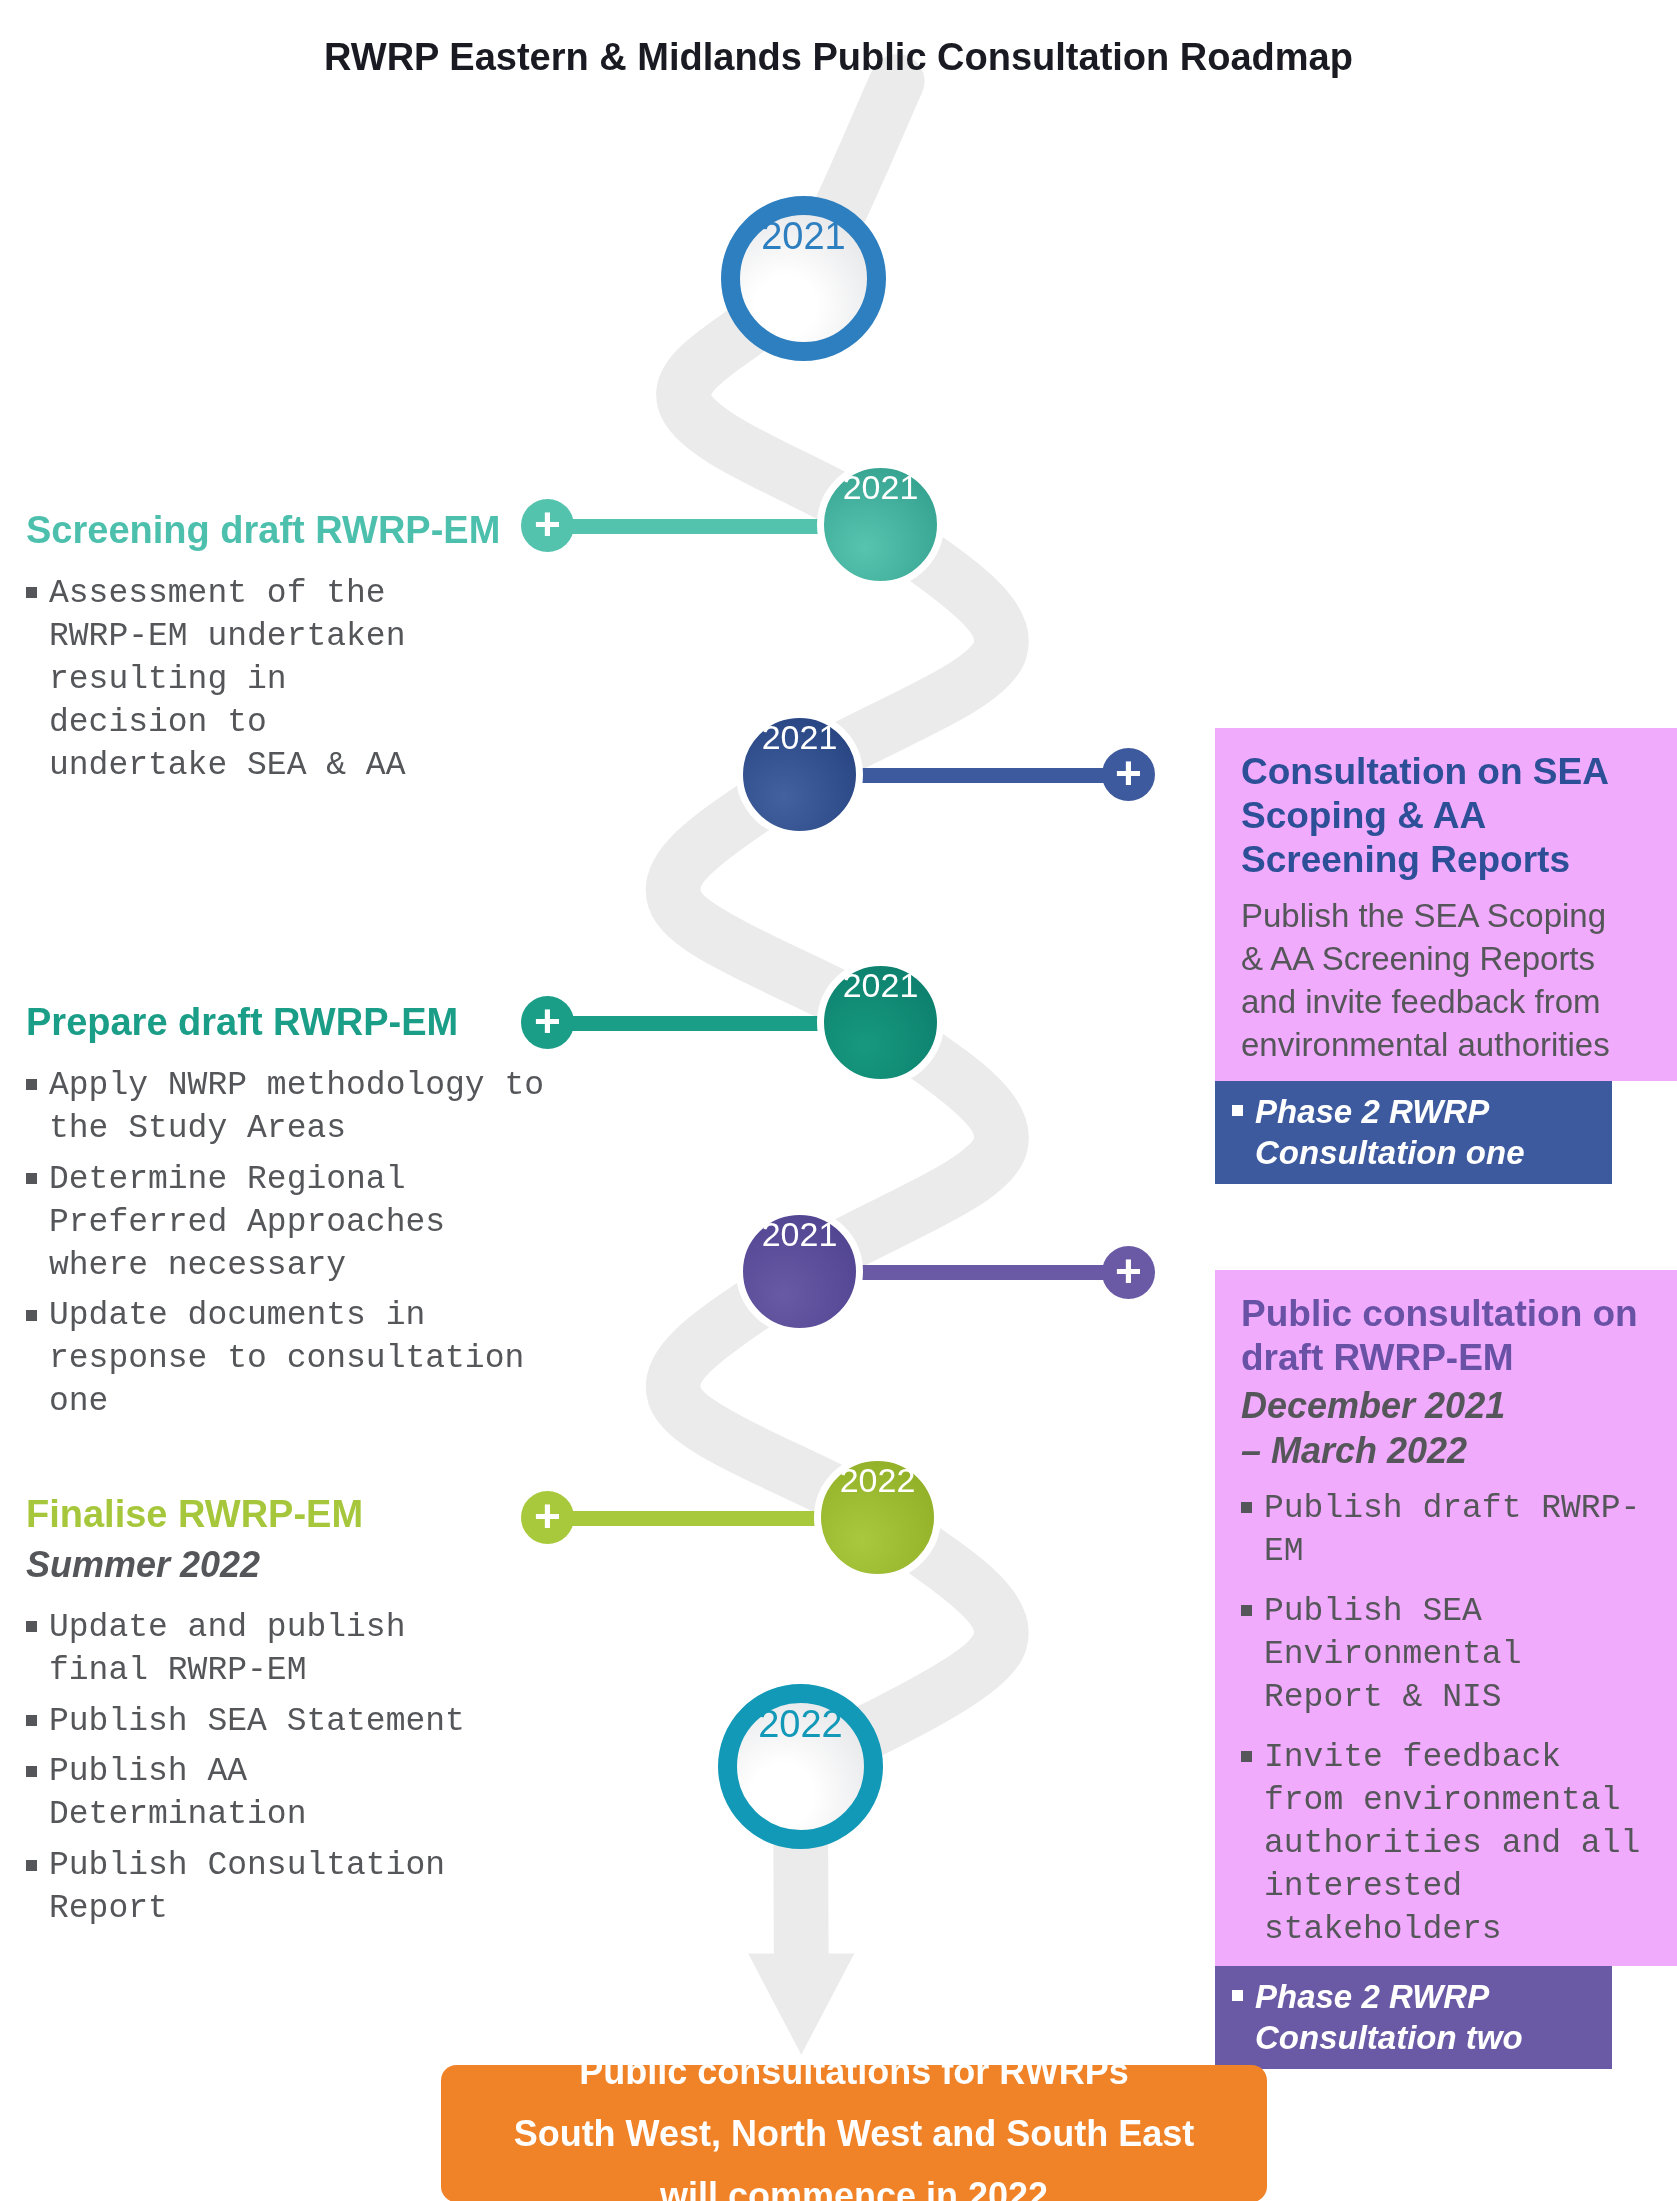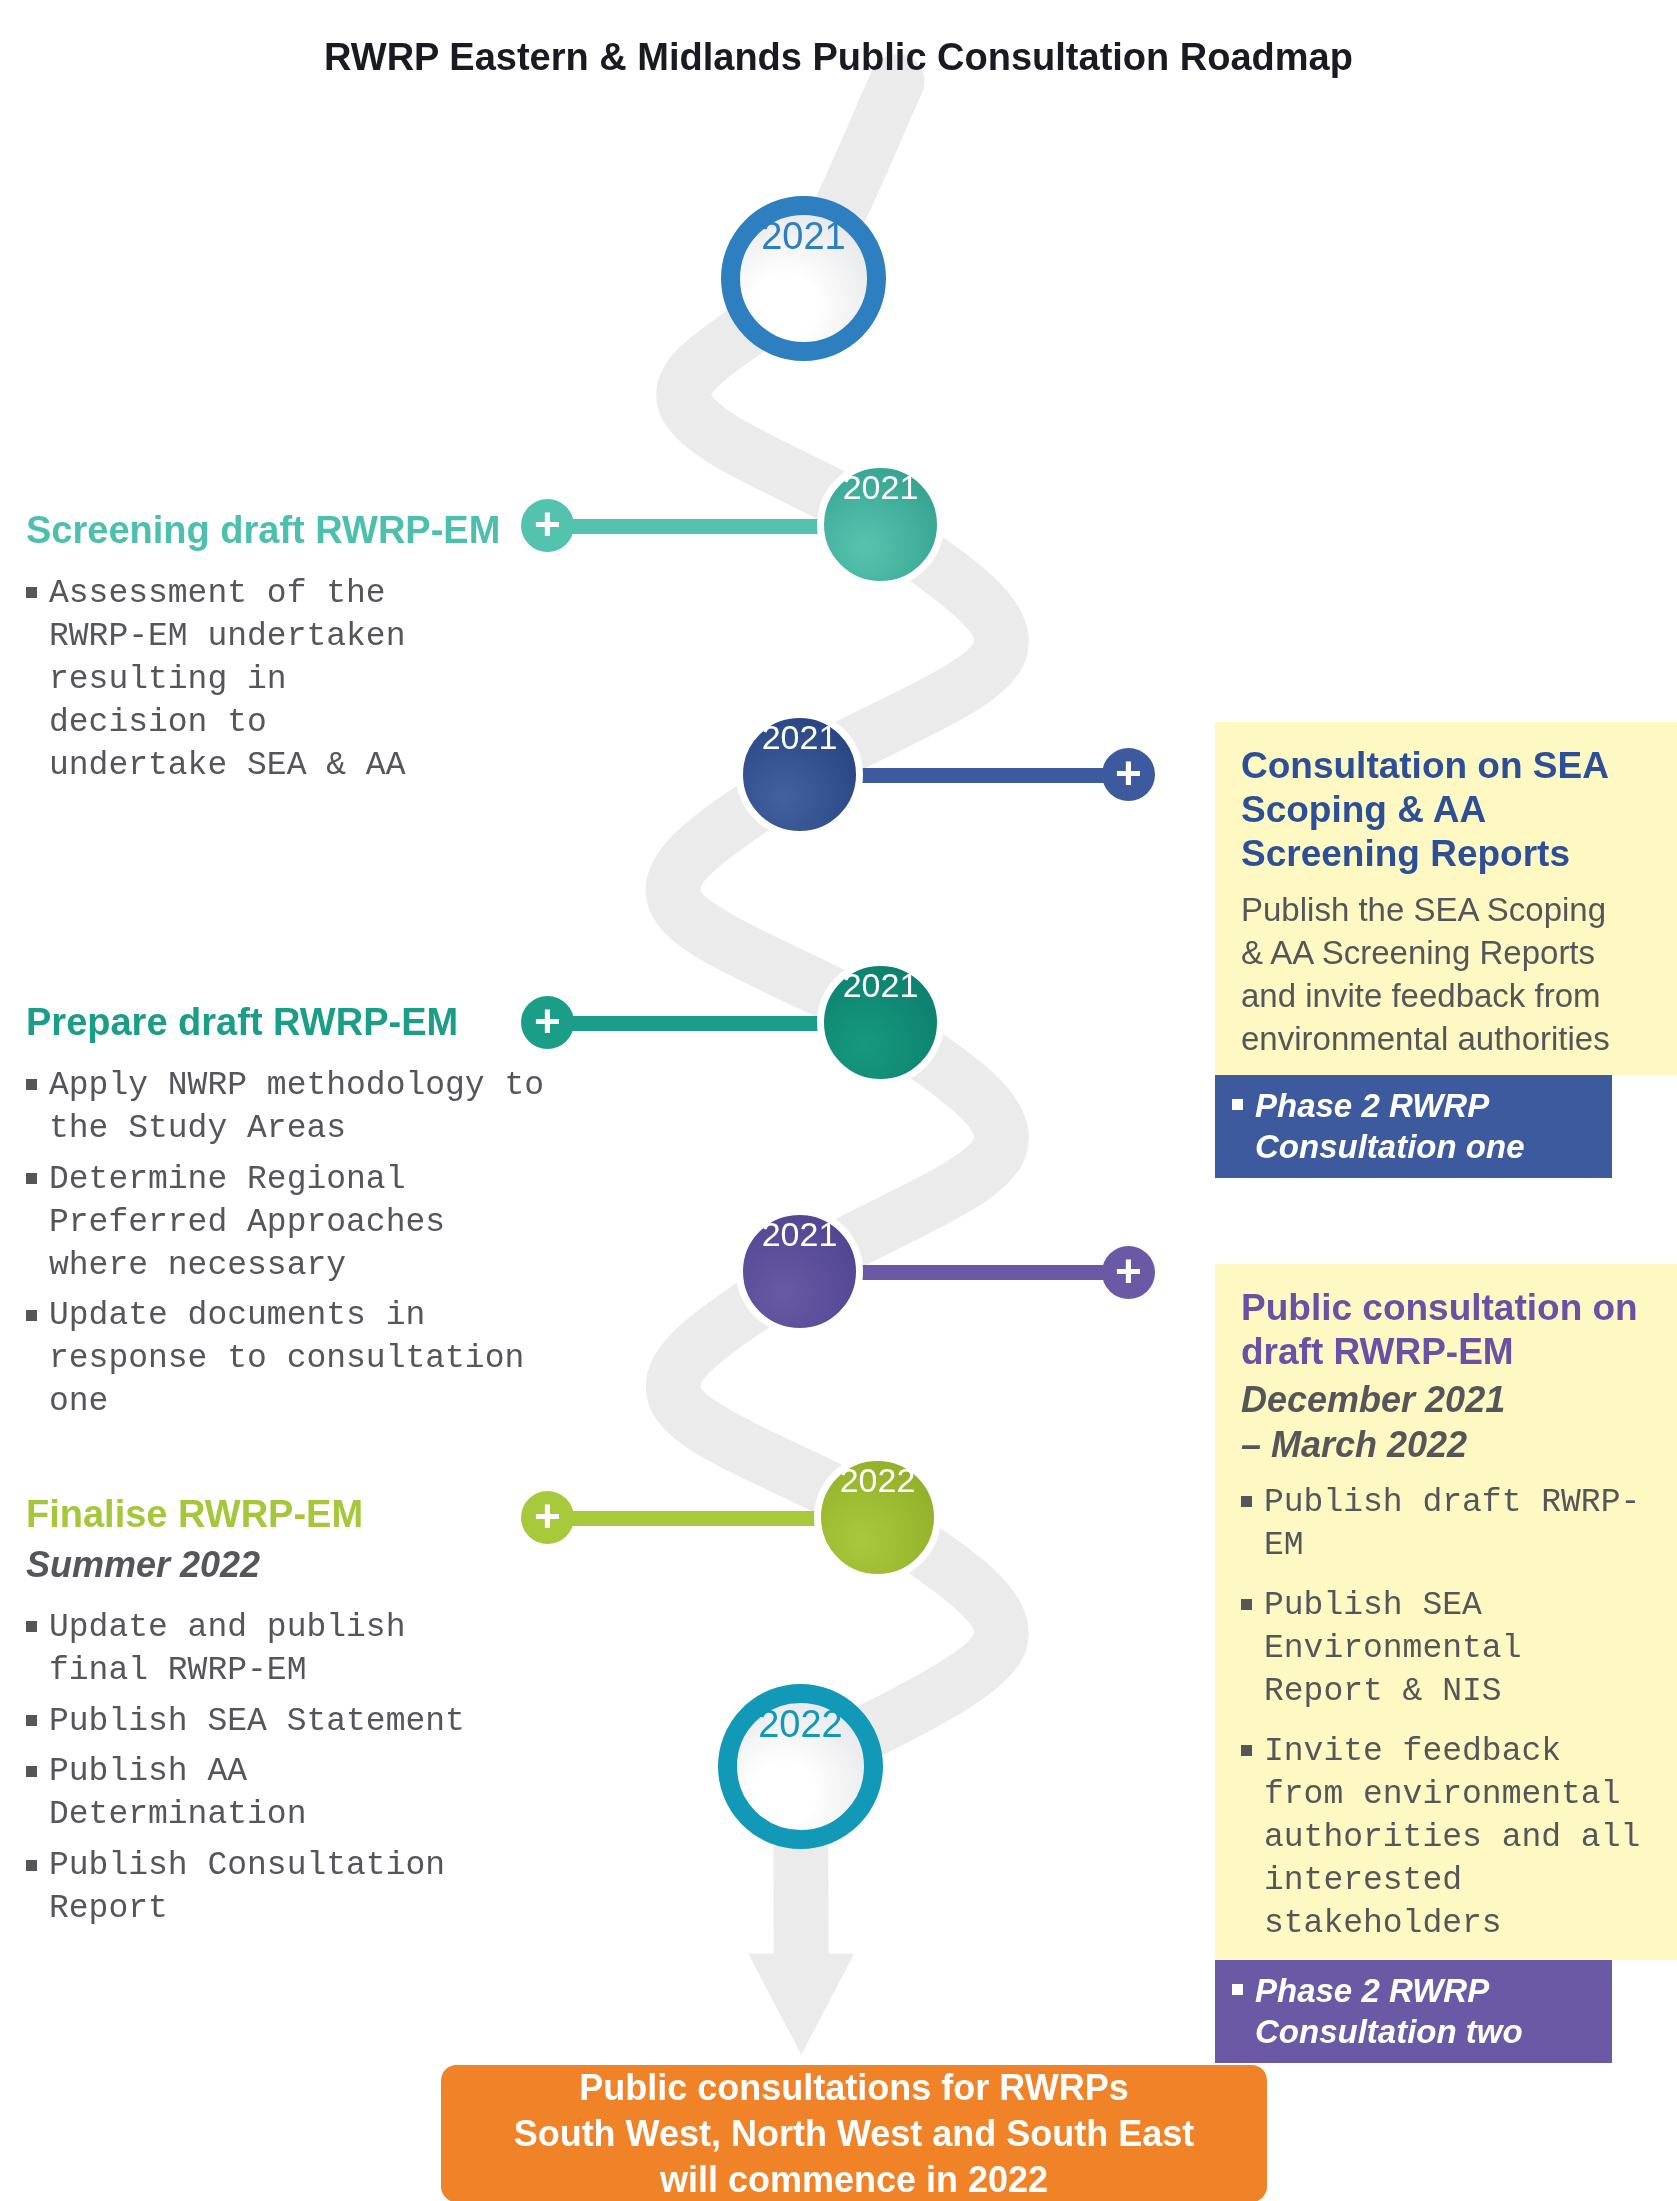--- a/index.html
+++ b/index.html
@@ -53,37 +53,37 @@
   .sq{flex:0 0 auto;width:11px;height:11px;background:#55565a;margin:15.4px 12px 0 0;}
   .btx{font-size:33px;line-height:43px;color:#55565a;}
   .la .btx{max-width:411px;}
   .lb .btx{max-width:505px;}
   .lc .btx{max-width:462px;}
 
   
   .rblock{position:absolute;left:1215px;width:462px;z-index:4;}
   .r1{top:722px;}
   .r2{top:1264px;}
-  .panel{background:#fef9c3;padding:22px 24px 15.4px 26px;box-sizing:border-box;width:462px;}
+  .panel{background:#f0abfc;padding:22px 24px 15.4px 26px;box-sizing:border-box;width:462px;margin-top:6px;}
   .panel h2{margin:0;font-size:37px;line-height:44px;font-weight:700;}
   .r1 .panel h2{color:#2d4f97;}
   .r2 .panel h2{color:#6951a5;}
   .panel .body{margin-top:12px;font-size:33px;line-height:43px;color:#55565a;max-width:387px;}
   .panel .sub{margin-top:3.4px;}
   .panel .bullets{margin-top:13.7px;gap:17px;}
   .r2 .btx{max-width:381px;}
   .phase{color:#fff;font-style:italic;font-weight:700;font-size:33px;line-height:41px;display:flex;align-items:flex-start;padding:9.4px 12px 11px 17px;width:397px;box-sizing:border-box;}
   .phase .sq{background:#fff;margin:14.6px 12px 0 0;}
   .r1 .phase{background:#3d5a9e;}
   .r2 .phase{background:#6a5aa6;}
 
   .prewrap{white-space:pre-line;}
 
   
-  .banner{position:absolute;left:441px;top:2065px;width:826px;height:137px;background:#f08228;border-radius:15.4px;display:flex;align-items:center;justify-content:center;text-align:center;color:#ffffff;font-weight:700;font-size:36px;line-height:46px;z-index:4;}
+  .banner{position:absolute;left:441px;top:2065px;width:826px;height:137px;background:#f08228;border-radius:15.4px;display:flex;align-items:center;justify-content:center;text-align:center;color:#ffffff;font-weight:700;font-size:36px;line-height:62px;z-index:4;}
 </style>
 </head>
 <body>
 
 <div class="canvas">
 
   <div class="title">RWRP Eastern &amp; Midlands Public Consultation Roadmap</div>
 
   <svg class="snake" viewBox="0 0 1959 2572">
     <path id="snakePath" fill="none" stroke="#ebebeb" stroke-width="64" stroke-linecap="round" d="M 1048 95 C 1029.6666666666667 133.33333333333334, 979.3333333333334 262.5, 938 325 C 896.6666666666666 387.5, 784.8333333333334 421.8333333333333, 800 470 C 815.1666666666666 518.1666666666666, 967.6666666666666 565.6666666666666, 1029 614 C 1090.3333333333333 662.3333333333334, 1183.6666666666667 711.5, 1168 760 C 1152.3333333333333 808.5, 998.3333333333334 856.6666666666666, 935 905 C 871.6666666666666 953.3333333333334, 772.3333333333334 1001.6666666666666, 788 1050 C 803.6666666666666 1098.3333333333333, 965.6666666666666 1146.6666666666667, 1029 1195 C 1092.3333333333333 1243.3333333333333, 1183.6666666666667 1291.5, 1168 1340 C 1152.3333333333333 1388.5, 998.3333333333334 1437.6666666666667, 935 1486 C 871.6666666666666 1534.3333333333333, 772.8333333333334 1582.1666666666667, 788 1630 C 803.1666666666666 1677.8333333333333, 962.6666666666666 1725, 1026 1773 C 1089.3333333333333 1821, 1183.1666666666667 1869.6666666666667, 1168 1918 C 1152.8333333333333 1966.3333333333333, 973.8333333333334 2038.8333333333333, 935 2063 L 936 2292"></path>

